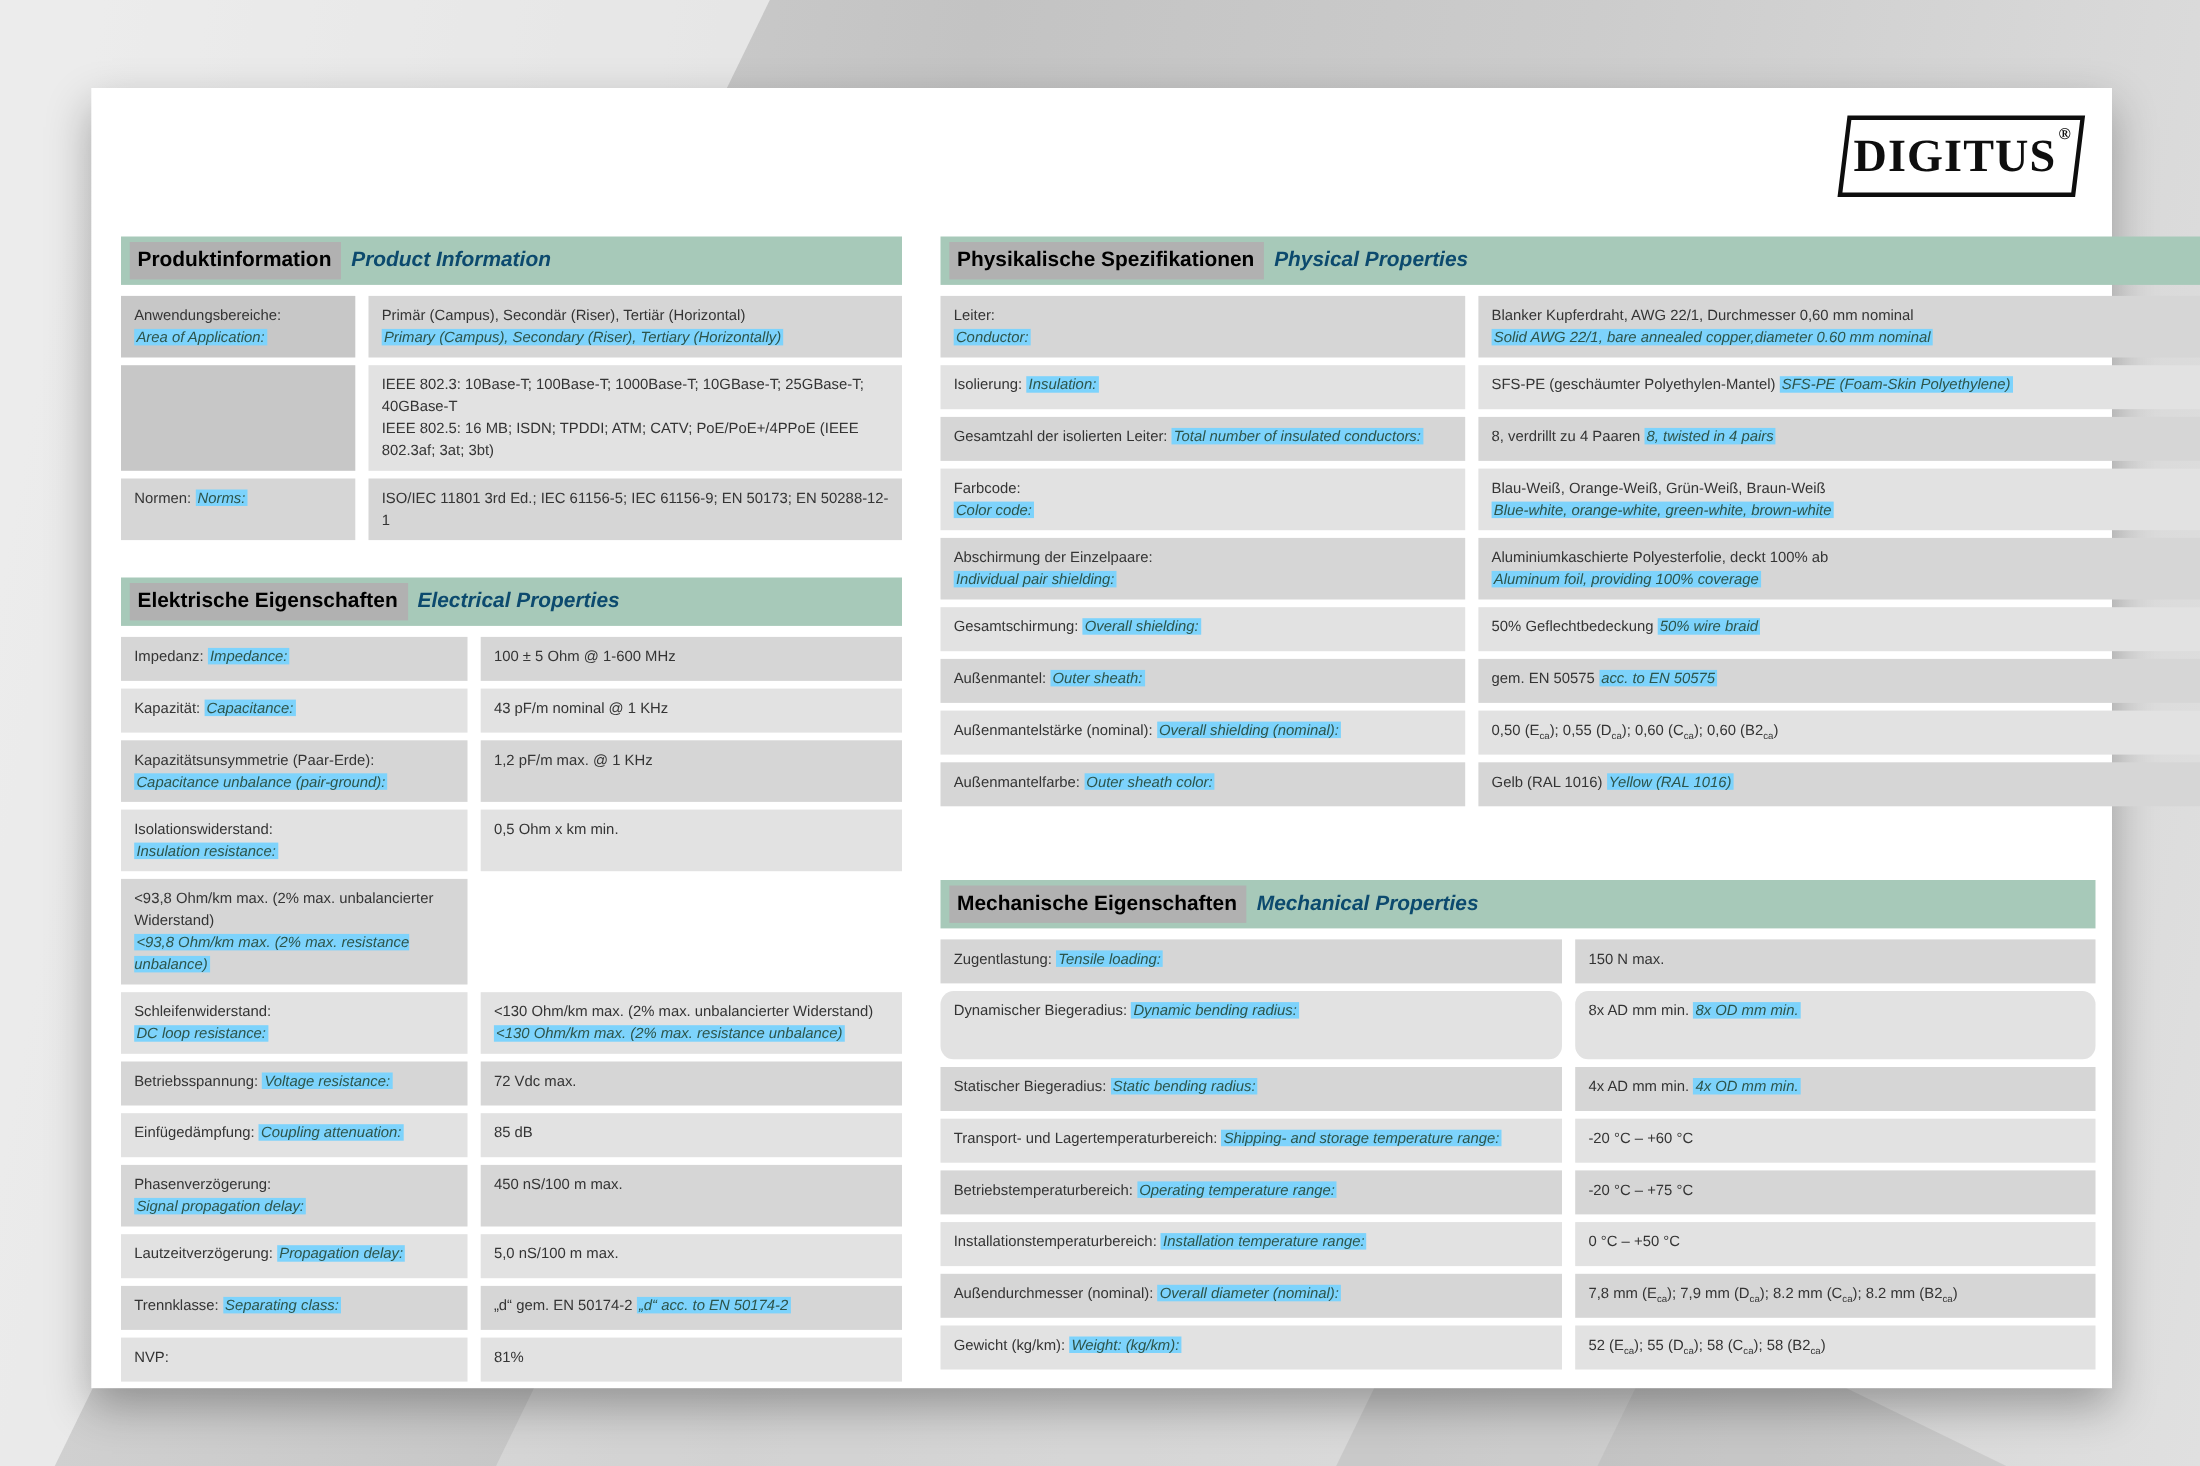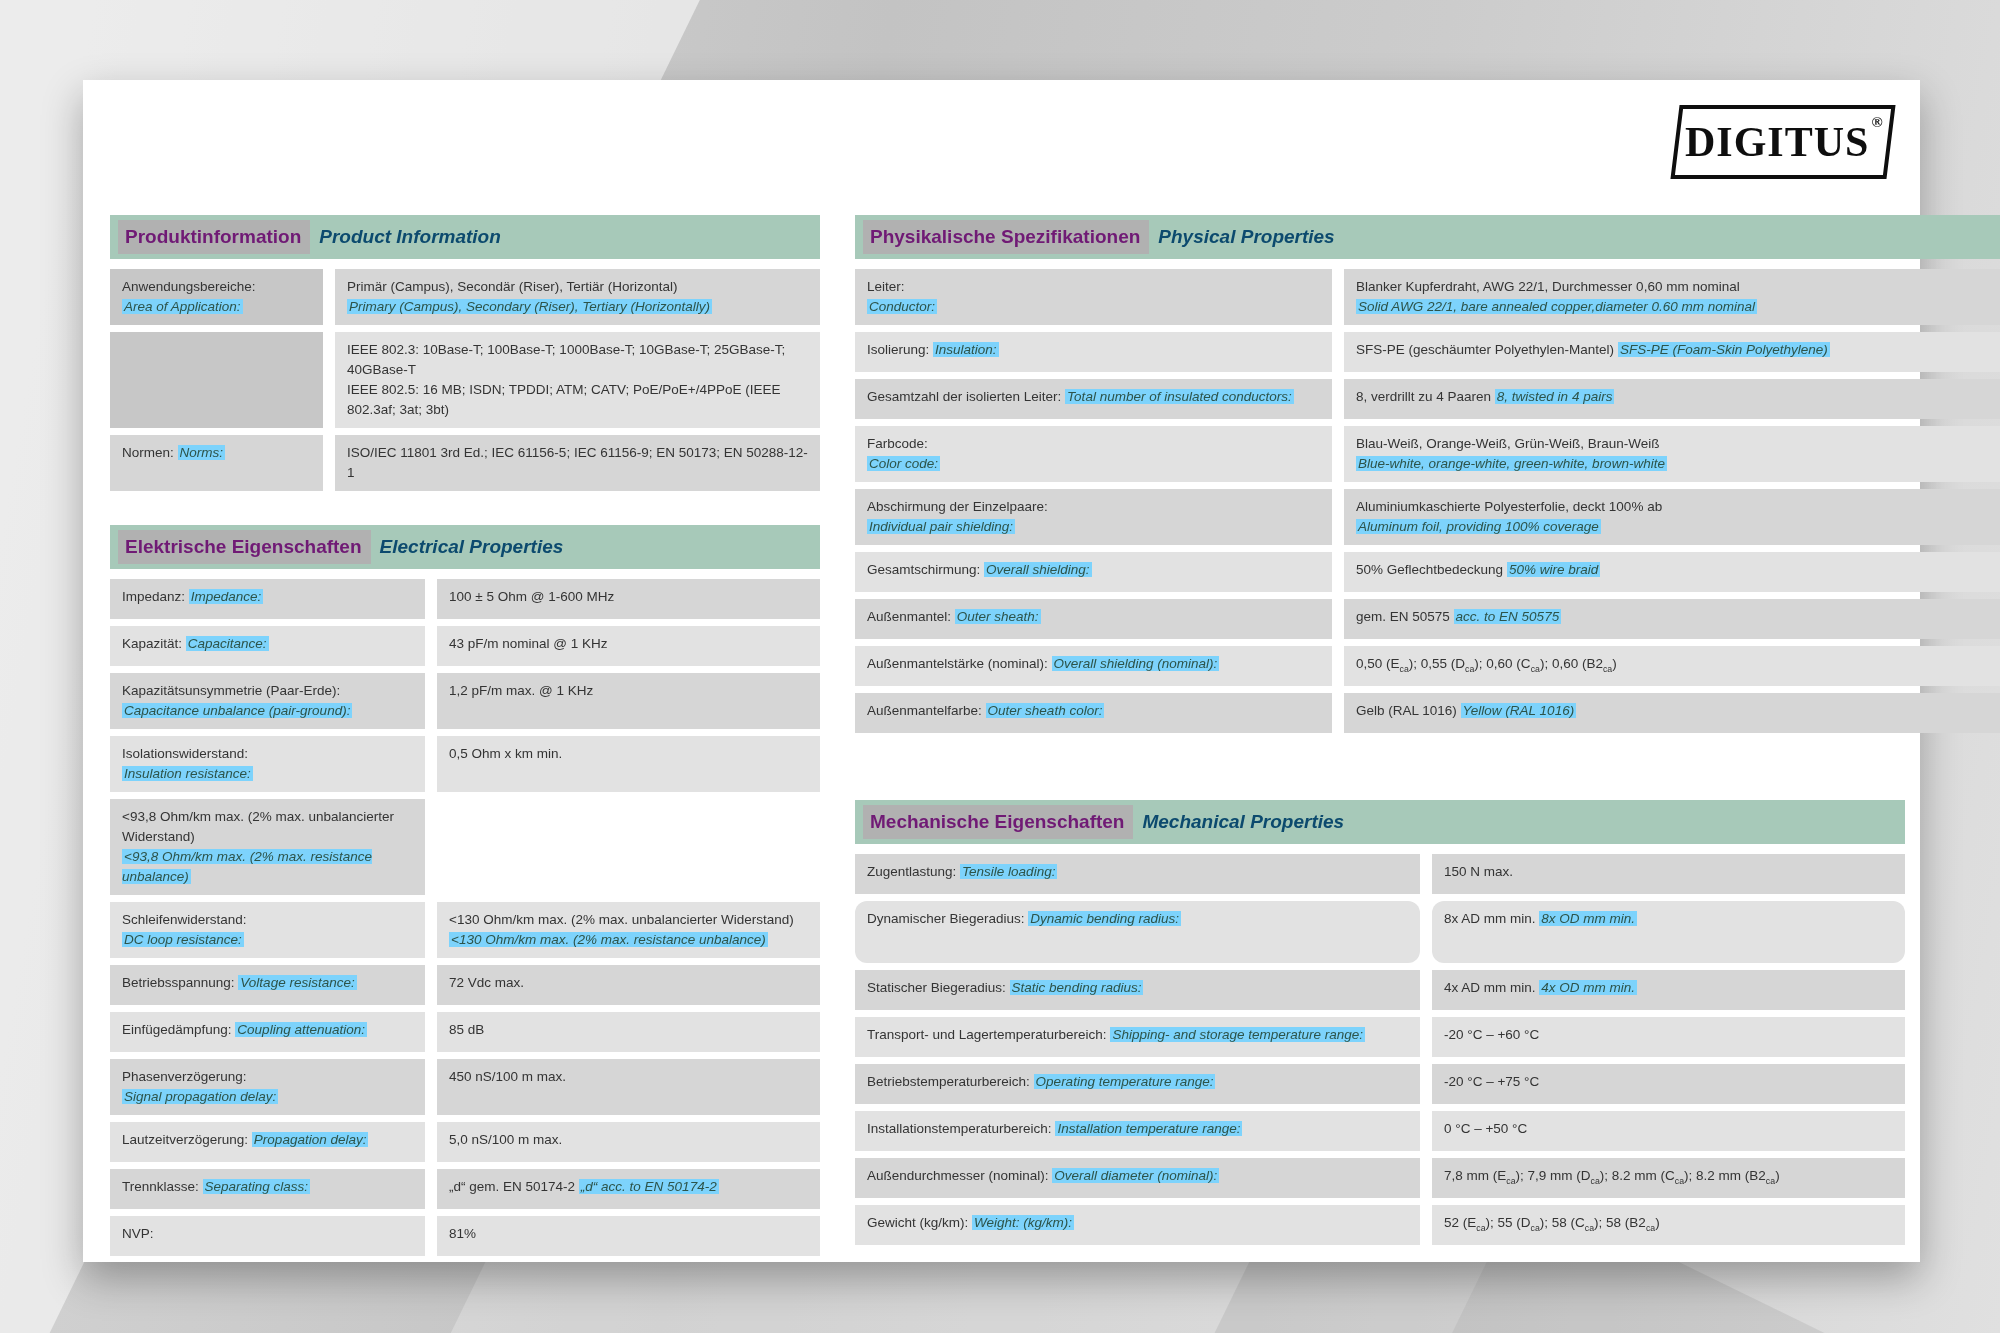--- a/index.html
+++ b/index.html
@@ -29,21 +29,21 @@
 
   
   .section{position:absolute;}
   .sec-product{left:27px;top:135px;width:710px;}
   .sec-electrical{left:27px;top:445px;width:710px;}
   .sec-physical{left:772px;top:135px;width:1242px;}
   .sec-mechanical{left:772px;top:720px;width:1050px;}
 
   .sec-header{height:44px;background:#a7c9b9;display:flex;align-items:center;
     padding-left:8px;margin-bottom:10px;font-size:19px;font-weight:bold;box-sizing:border-box;}
-  .sec-header .t-de{background:#b1b1b1;color:#701a75;padding:6px 9px 6px 7px;margin-right:9px;}
+  .sec-header .t-de{background:#b1b1b1;color:#000000;padding:6px 9px 6px 7px;margin-right:9px;}
   .sec-header .t-en{color:#0c4a6e;font-style:italic;}
 
   .rows{display:flex;flex-direction:column;gap:7px;}
   .row{display:grid;gap:0 12px;}
   .sec-product .row{grid-template-columns:213px 1fr;}
   .sec-electrical .row{grid-template-columns:315px 1fr;}
   .sec-physical .row{grid-template-columns:477px 1fr;}
   .sec-mechanical .row{grid-template-columns:565px 1fr;}
 
   .cell{padding:8px 12px;min-height:40px;box-sizing:border-box;

